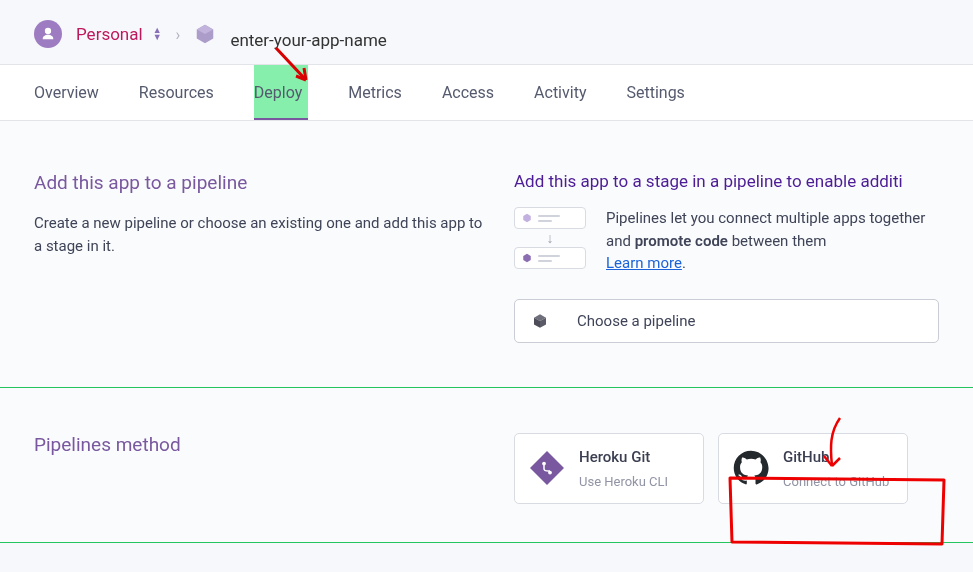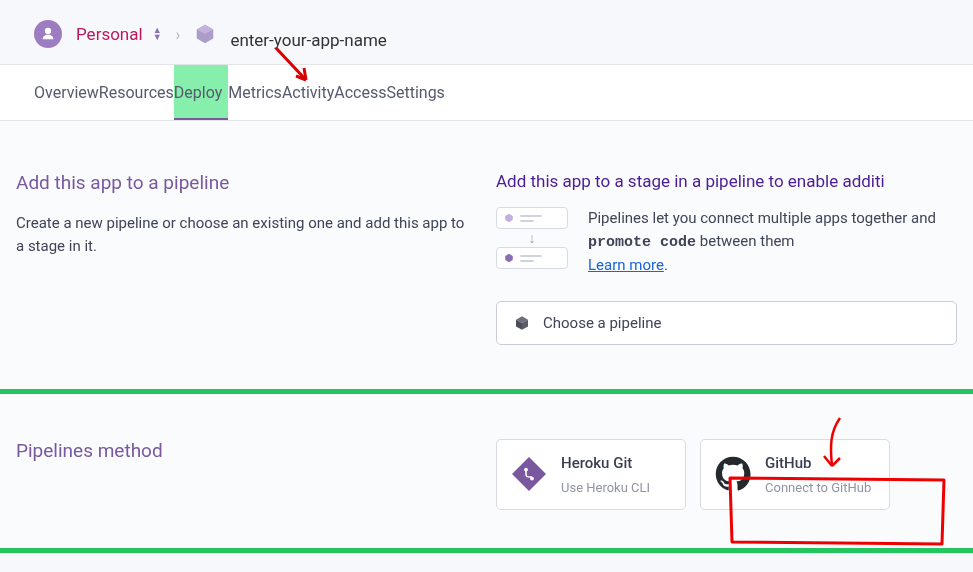--- a/index.html
+++ b/index.html
@@ -48,20 +48,21 @@
   }
   .app-name {
     color: #333;
     font-size: 17px;
     margin-top: 12px;
   }
 
   
   .tabs {
     display: flex;
+    gap: 40px;
     padding: 0 34px;
     border-bottom: 1px solid #e3e4e8;
     background: #fff;
     border-top: 1px solid #e3e4e8;
   }
   .tab {
     padding: 18px 0 16px;
     color: #555a6e;
     font-size: 16px;
     cursor: pointer;
@@ -70,22 +71,22 @@
     border-bottom: 2px solid #79589f;
   }
   .tab.highlight {
     background: #86efac;
     padding-right: 6px;
   }
 
   
   .section {
     display: flex;
-    padding: 50px 16px 44px;
-    border-bottom: 5px solid #22c55e;
+    padding: 50px 34px 44px;
+    border-bottom: 1px solid #22c55e;
     background: #fafbfc;
   }
   .section-left {
     width: 480px;
     padding-right: 30px;
   }
   .section-right {
     flex: 1;
   }
   .section-heading {
@@ -134,34 +135,34 @@
     text-align: center;
     color: #a0a2b0;
     font-size: 14px;
     margin: 1px 0;
   }
   .pipeline-text {
     color: #3f4458;
     font-size: 15px;
     line-height: 1.5;
   }
-  .pipeline-text b { font-weight: 600; font-family: Liberation Mono, monospace; }
+  .pipeline-text b { font-weight: 600; }
   .learn-more {
     color: #1a63d9;
     text-decoration: underline;
   }
 
   .pipeline-dropdown {
     border: 1px solid #caccd6;
     border-radius: 5px;
     background: #fff;
     padding: 12px 16px;
     display: flex;
     align-items: flex-start;
-    gap: 12px;
+    gap: 28px;
     color: #3f4458;
     font-size: 15px;
   }
   .pipeline-dropdown .cube {
     width: 18px; height: 18px;
     flex-shrink: 0;
   }
 
   
   .section.deploy {
@@ -237,22 +238,22 @@
     <polygon points="12,2 21,7 12,12 3,7" fill="#c1b3db"></polygon>
   </svg>
   <span class="app-name">enter-your-app-name</span>
 </div>
 
 <div class="tabs">
   <div class="tab">Overview</div>
   <div class="tab">Resources</div>
   <div class="tab active highlight">Deploy</div>
   <div class="tab">Metrics</div>
+  <div class="tab">Access</div>
   <div class="tab">Activity</div>
-  <div class="tab">Access</div>
   <div class="tab">Settings</div>
 </div>
 
 <div class="section">
   <div class="section-left">
     <h2 class="section-heading">Add this app to a pipeline</h2>
     <p class="section-desc">Create a new pipeline or choose an existing one and add this app to a stage in it.</p>
   </div>
   <div class="section-right">
     <div class="right-heading">Add this app to a stage in a pipeline to enable additi</div>

